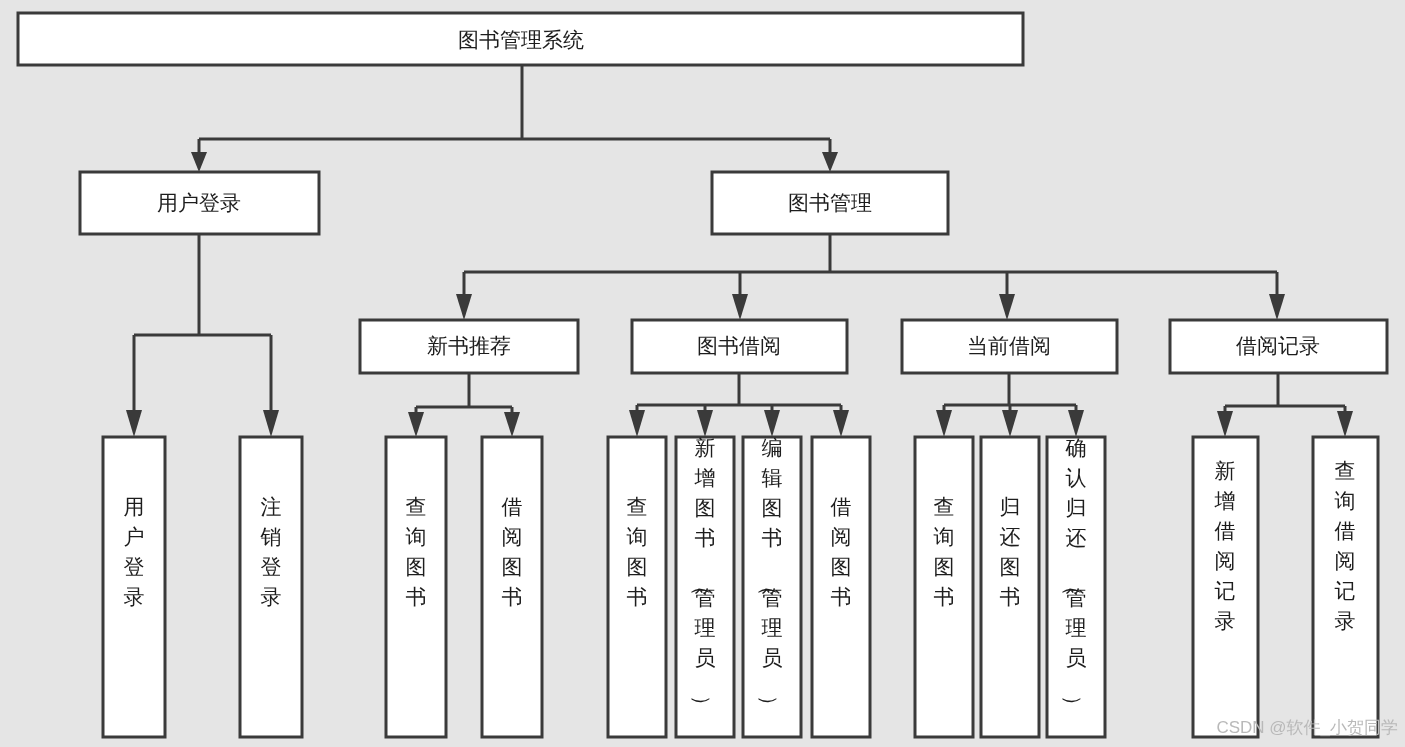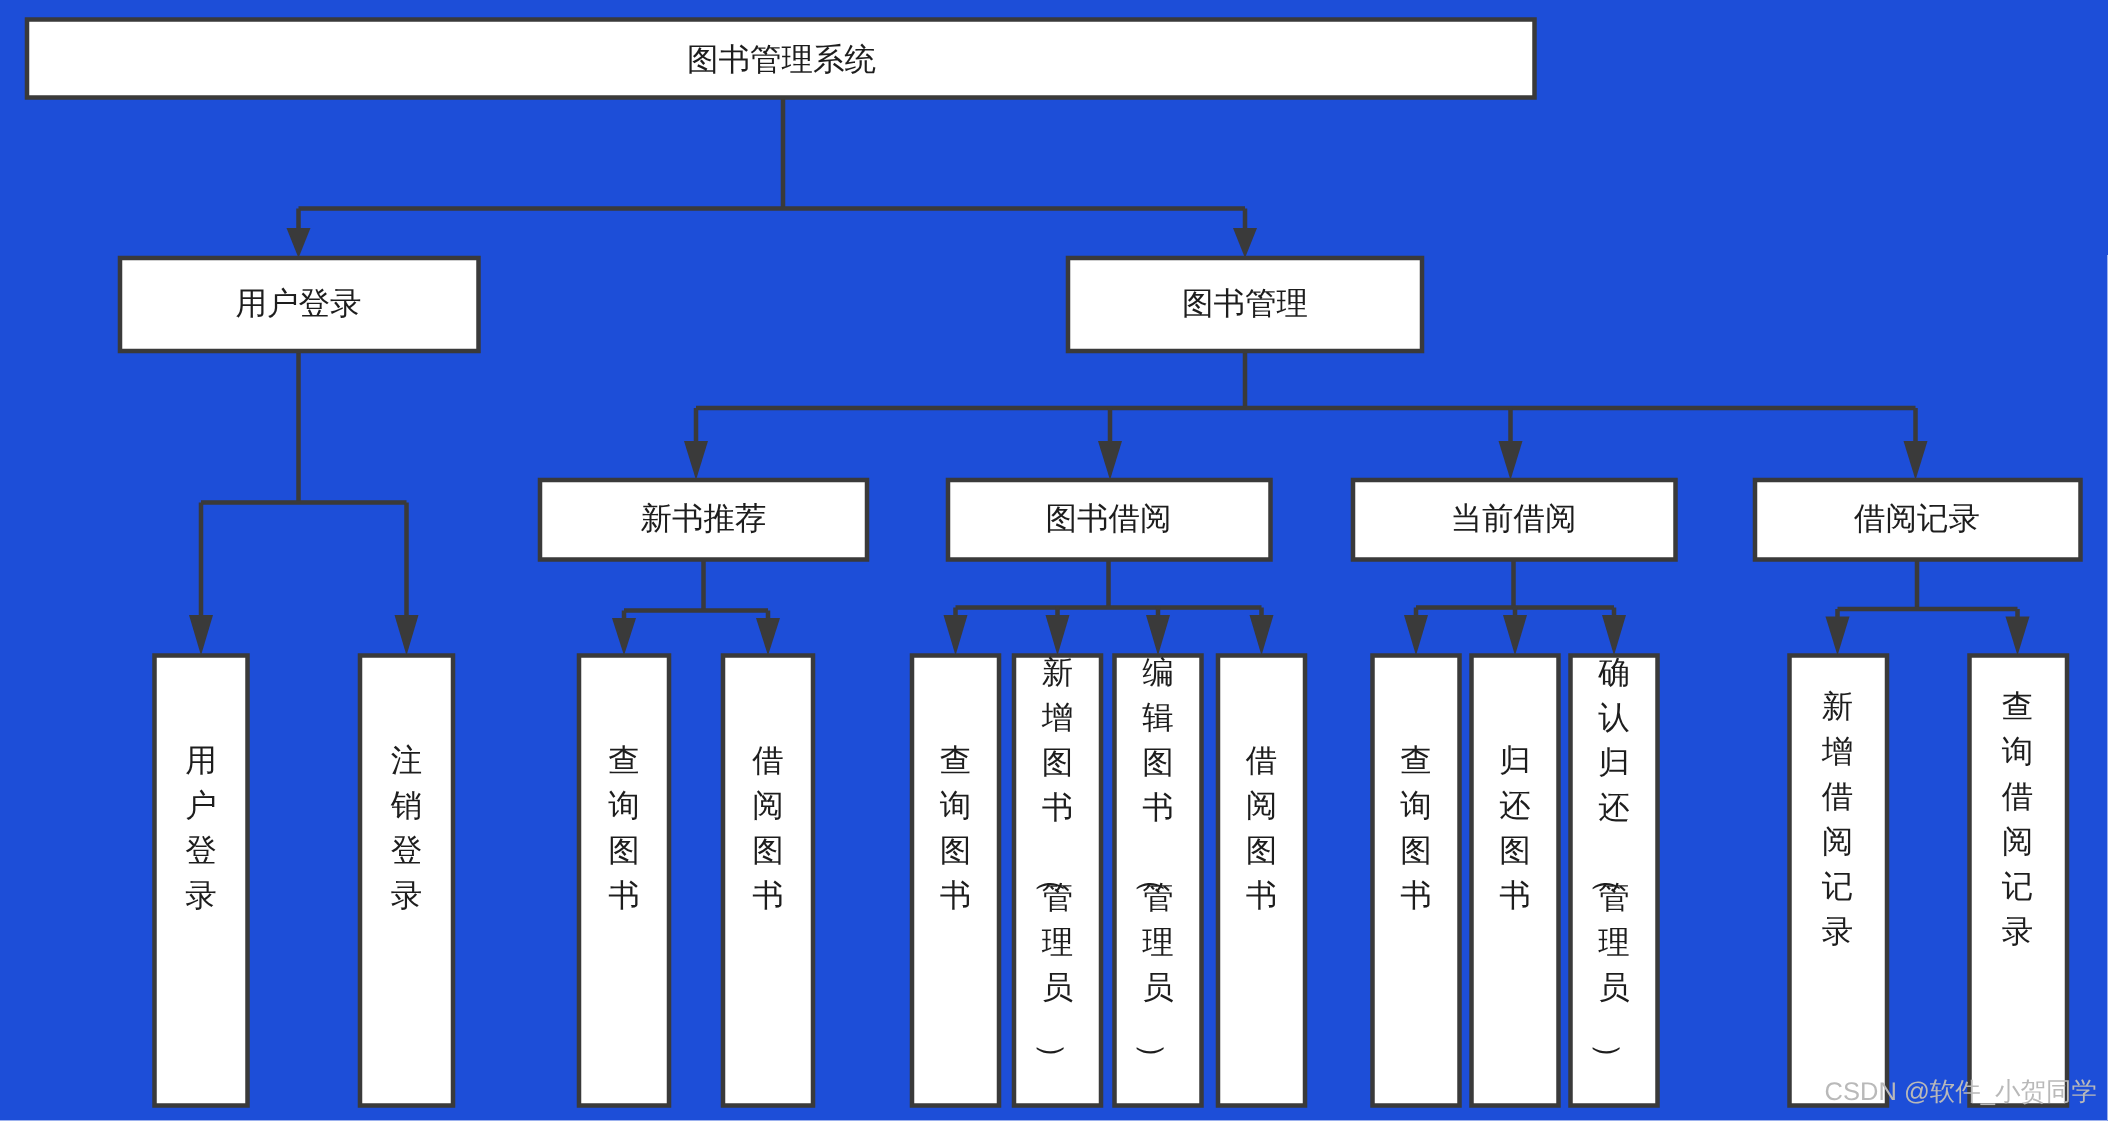--- a/index.html
+++ b/index.html
@@ -8,21 +8,21 @@
     padding: 0;
     background: #ffffff;
   }
   body {
     font-family: "Liberation Sans", "DejaVu Sans", sans-serif;
   }
   #diagram-root {
     position: relative;
     width: 1405px;
     height: 747px;
-    background: #1d4ed8;
+    background: #e5e5e5;
     overflow: hidden;
   }
   svg.diagram-canvas {
     position: absolute;
     left: 0;
     top: 0;
     width: 1405px;
     height: 747px;
     display: block;
   }

